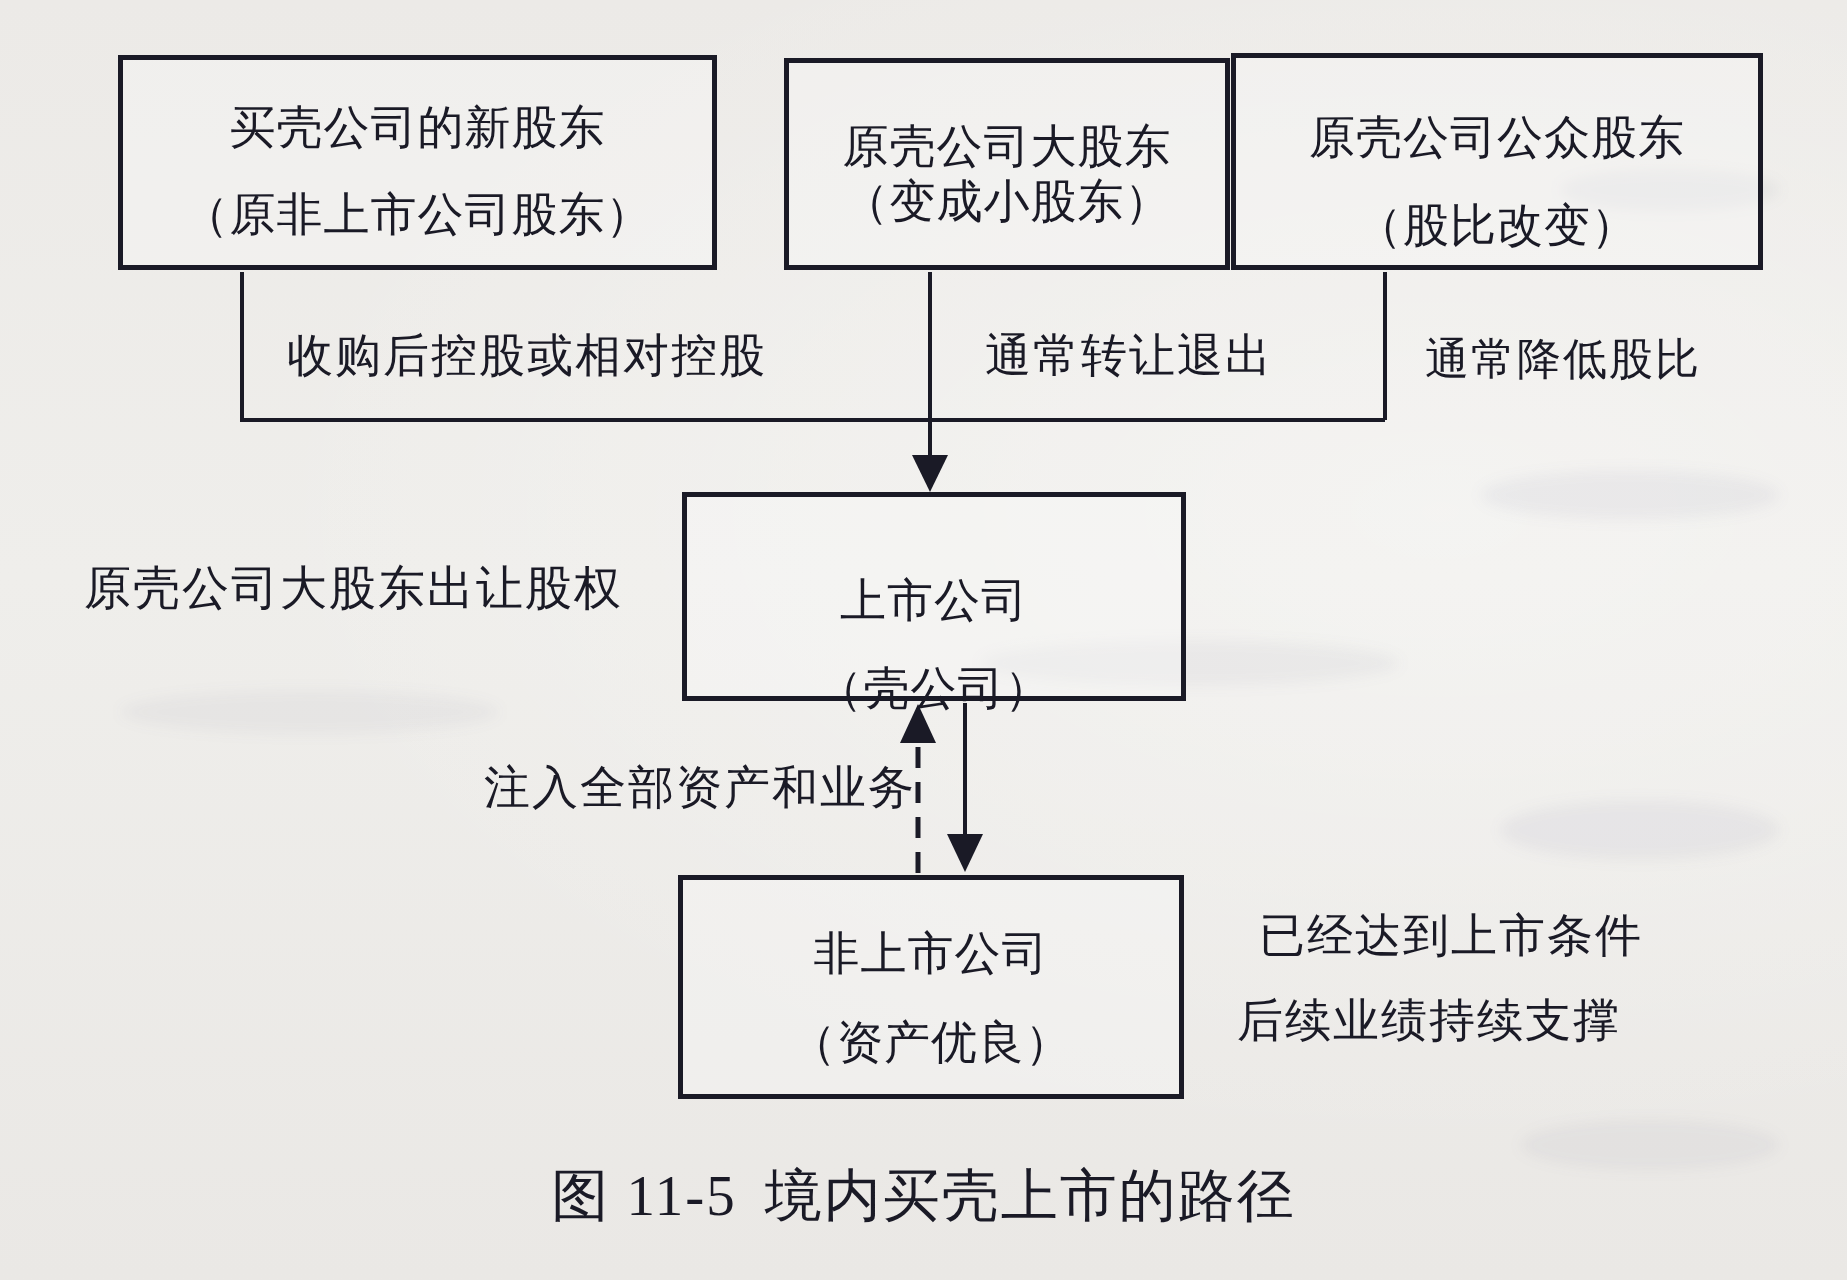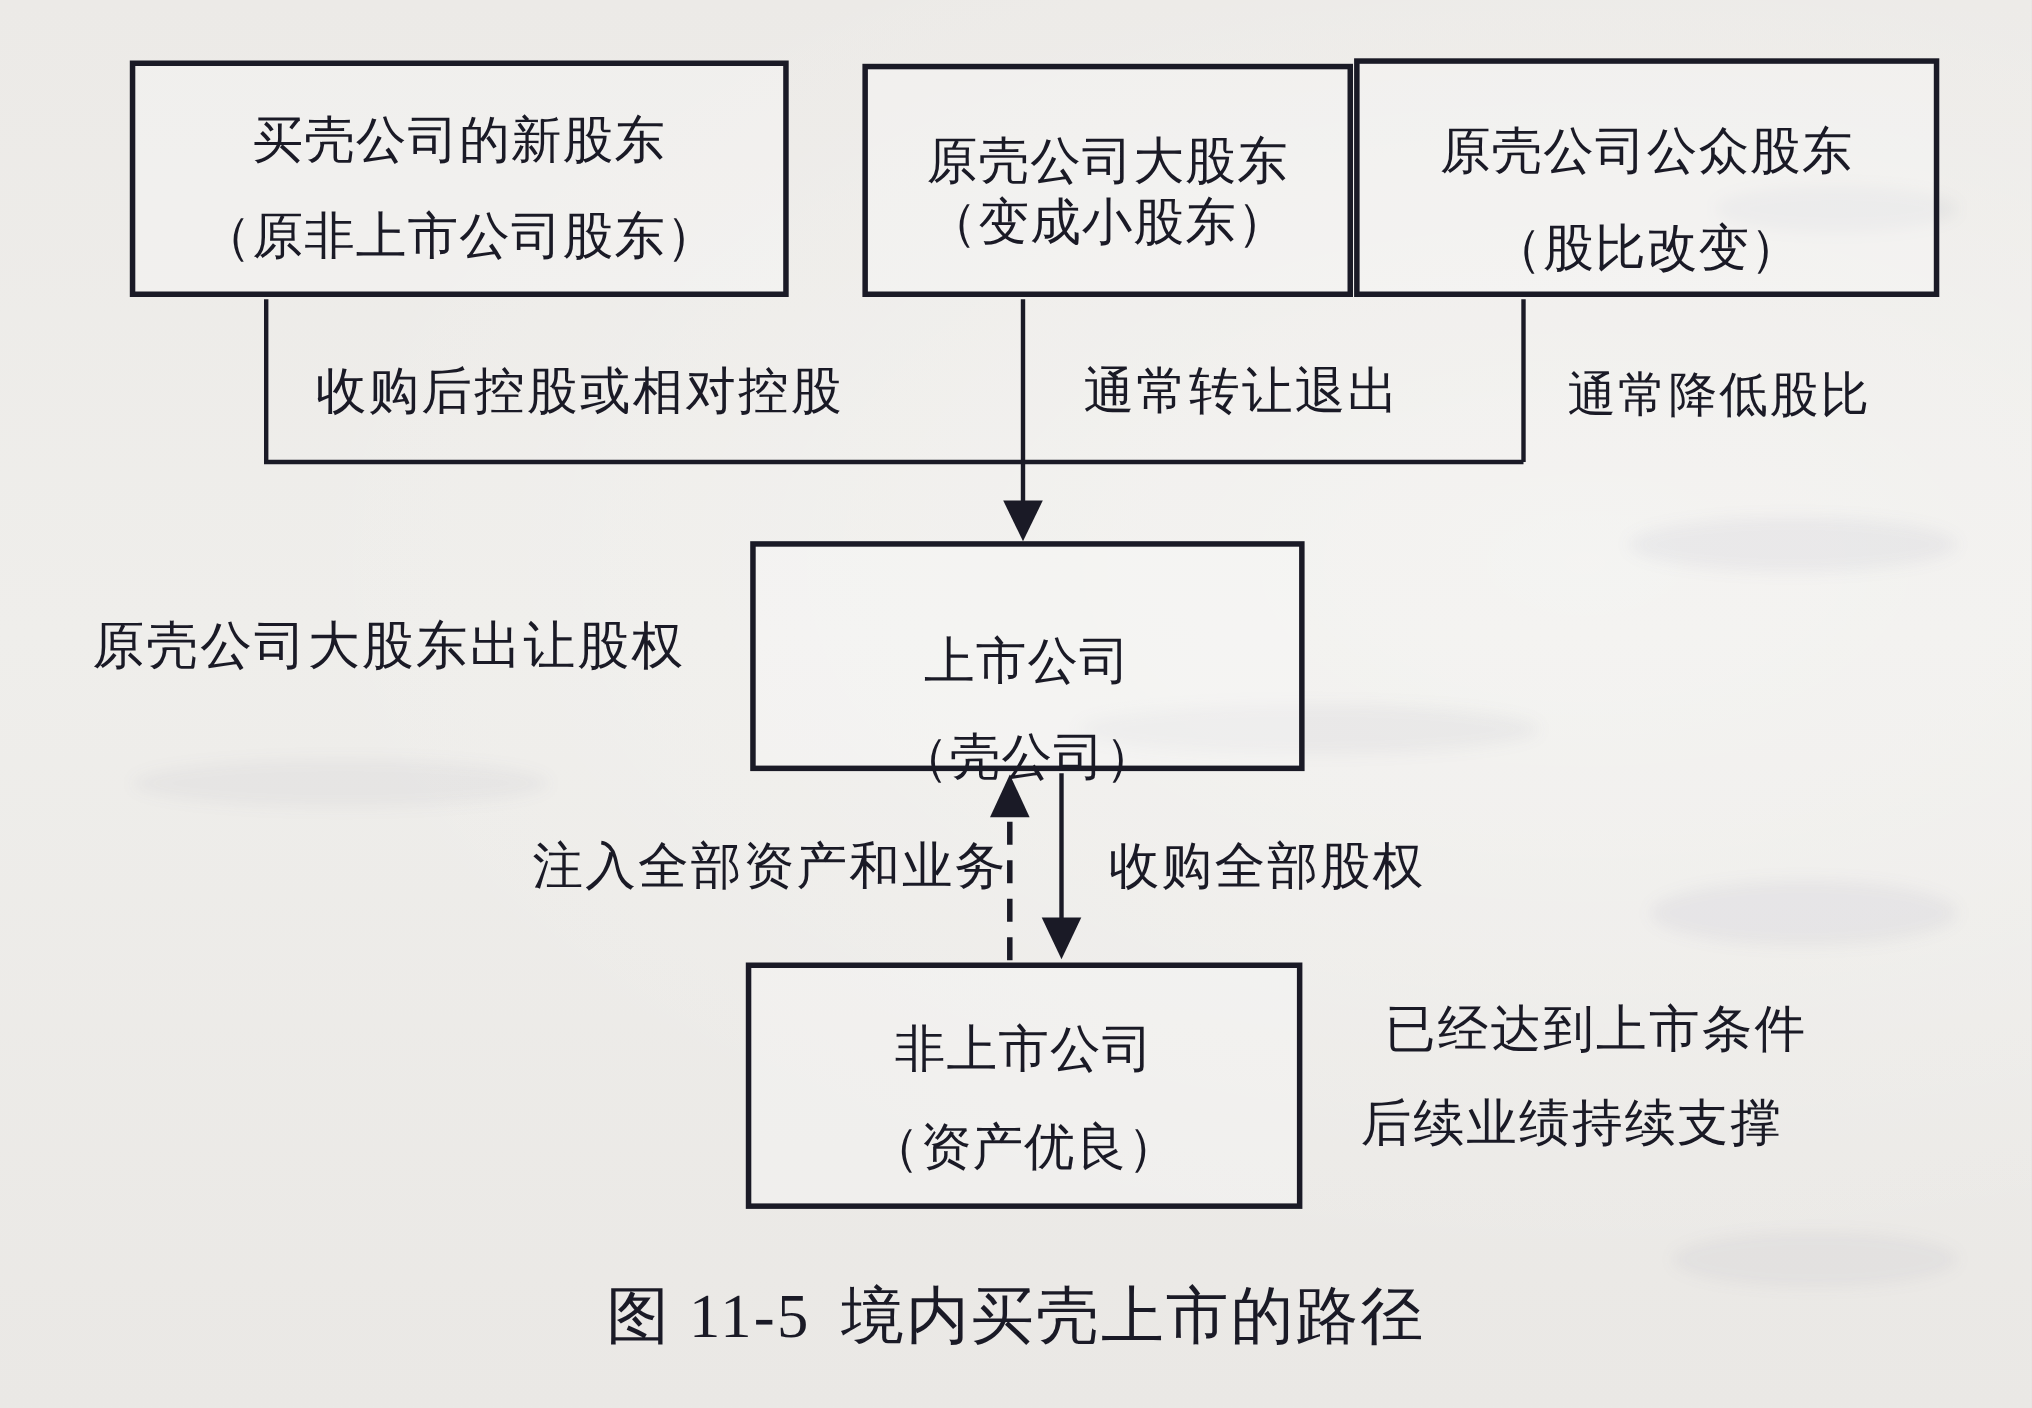--- a/index.html
+++ b/index.html
@@ -132,21 +132,20 @@
   <div class="box" id="box-unlisted-company">
     <span class="bline">非上市公司</span>
     <span class="bline">（资产优良）</span>
   </div>
 
   <div class="edge-label" id="label-acquire-control">收购后控股或相对控股</div>
   <div class="edge-label" id="label-transfer-exit">通常转让退出</div>
   <div class="edge-label" id="label-reduce-ratio">通常降低股比</div>
   <div class="edge-label" id="label-sell-equity">原壳公司大股东出让股权</div>
   <div class="edge-label" id="label-inject-assets">注入全部资产和业务</div>
-  <div class="edge-label" id="label-acquire-equity">收购全部股权</div>
 
   <div class="side-note" id="note-line1">已经达到上市条件</div>
   <div class="side-note" id="note-line2">后续业绩持续支撑</div>
 
   <div id="caption">
     <span class="caption-number">图 11-5</span><span class="caption-title">境内买壳上市的路径</span>
   </div>
 
 </div>
 

